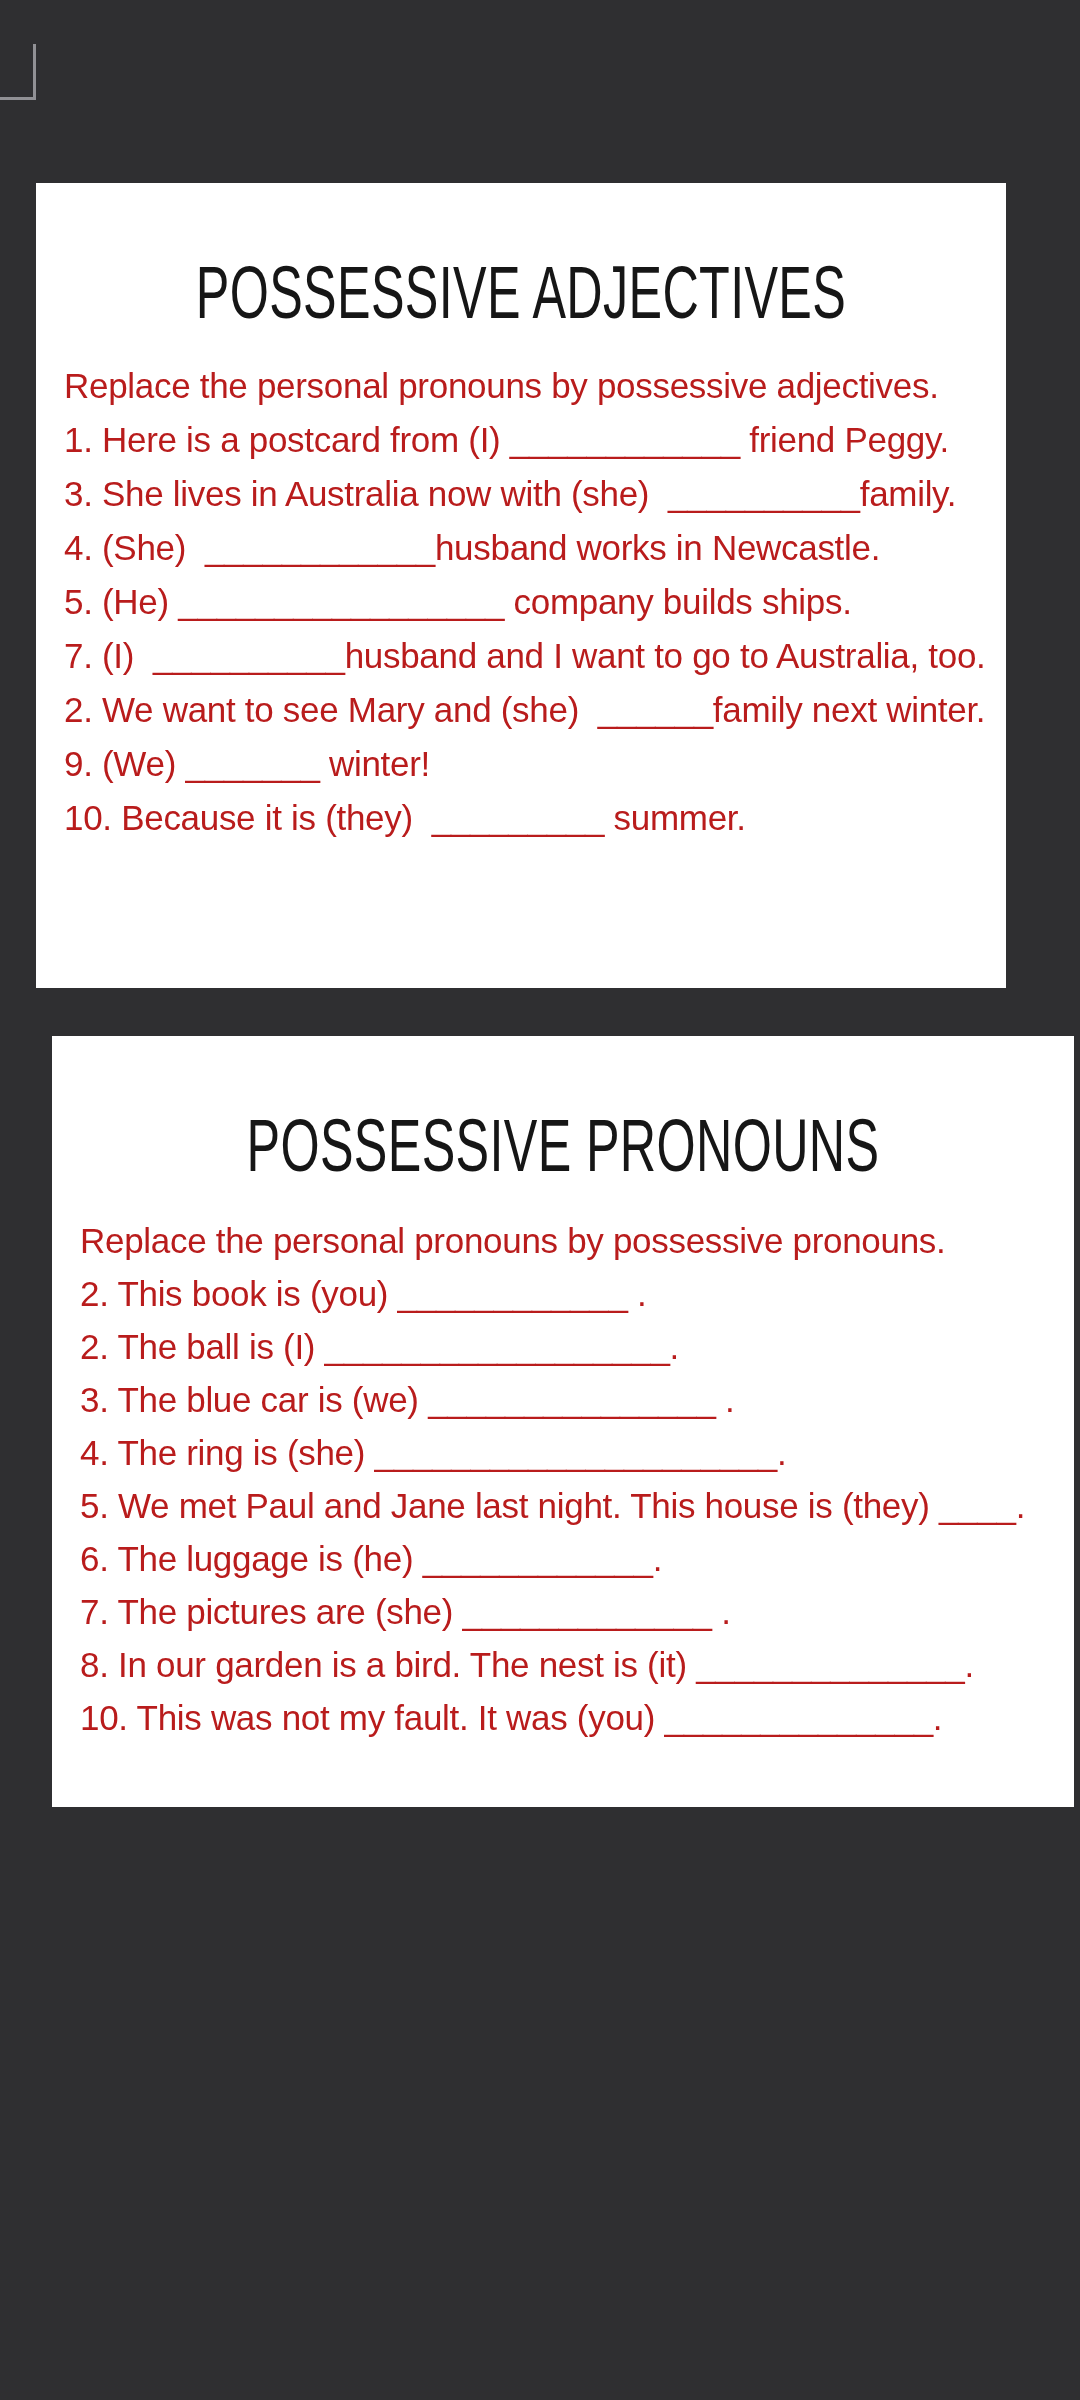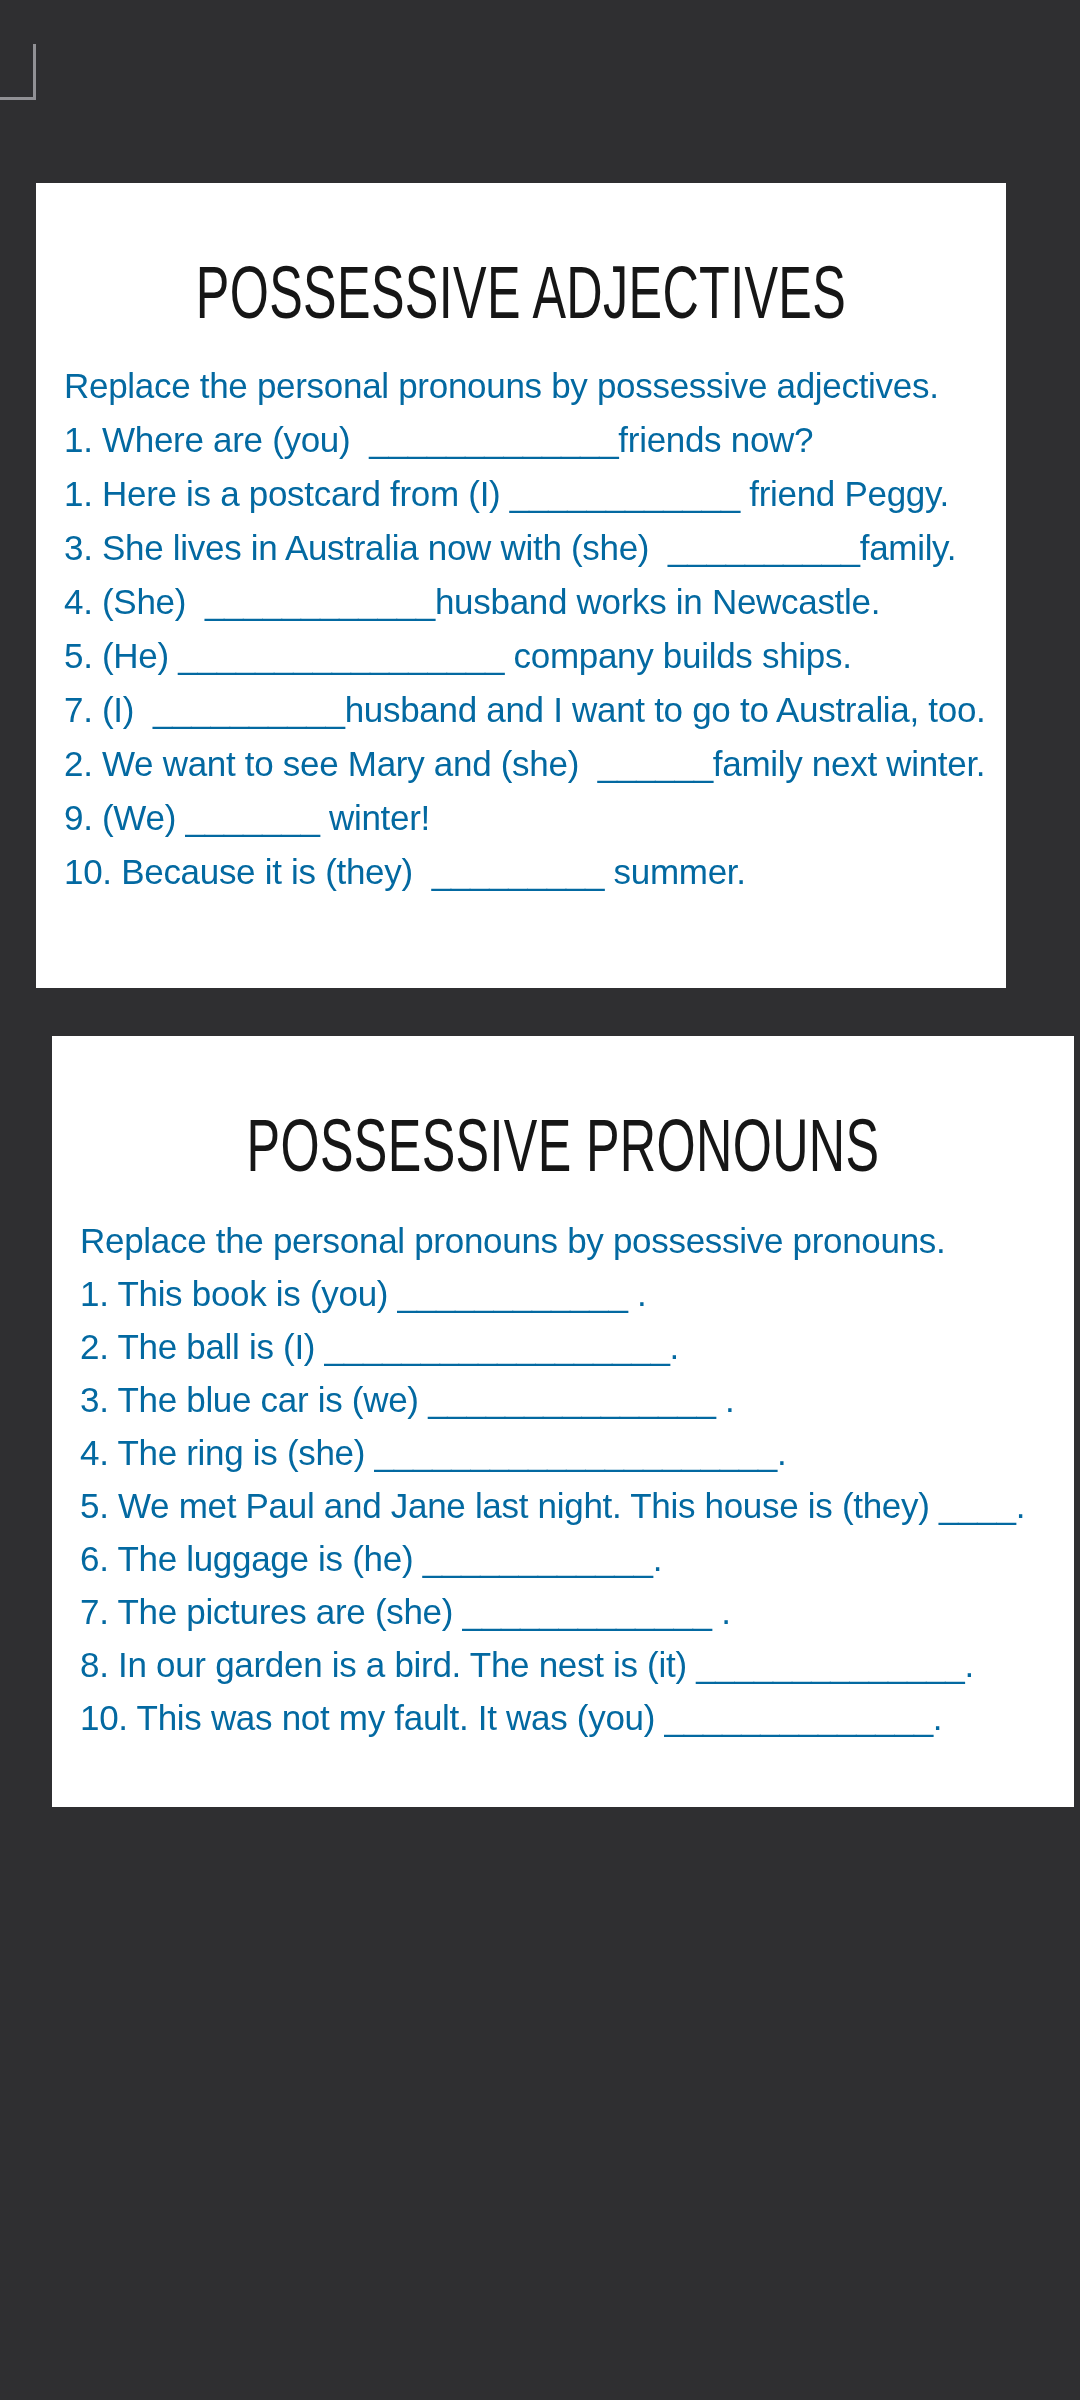--- a/index.html
+++ b/index.html
@@ -62,53 +62,52 @@
     left: 28px;
     right: 6px;
   }
   .card-1 .lines { top: 176px; }
   .card-2 .lines { top: 178px; }
   .line {
     margin: 0;
     font-size: 35px;
     letter-spacing: -0.3px;
     white-space: pre;
-    color: #0369a1;
+    color: #b91c1c;
   }
   .card-1 .line { line-height: 54px; }
   .card-2 .line { line-height: 53px; }
 </style>
 </head>
 <body>
 
 <div class="screen">
 
   <div class="corner-bracket"></div>
 
   <section class="card card-1">
     <h1 class="worksheet-title">POSSESSIVE ADJECTIVES</h1>
     <div class="lines">
       <p class="line">Replace the personal pronouns by possessive adjectives.</p>
-      <p class="line">1. Where are (you)  _____________friends now?</p>
       <p class="line">1. Here is a postcard from (I) ____________ friend Peggy.</p>
       <p class="line">3. She lives in Australia now with (she)  __________family.</p>
       <p class="line">4. (She)  ____________husband works in Newcastle.</p>
       <p class="line">5. (He) _________________ company builds ships.</p>
       <p class="line">7. (I)  __________husband and I want to go to Australia, too.</p>
       <p class="line">2. We want to see Mary and (she)  ______family next winter.</p>
       <p class="line">9. (We) _______ winter!</p>
       <p class="line">10. Because it is (they)  _________ summer.</p>
     </div>
   </section>
 
   <section class="card card-2">
     <h1 class="worksheet-title">POSSESSIVE PRONOUNS</h1>
     <div class="lines">
       <p class="line">Replace the personal pronouns by possessive pronouns.</p>
-      <p class="line">1. This book is (you) ____________ .</p>
+      <p class="line">2. This book is (you) ____________ .</p>
       <p class="line">2. The ball is (I) __________________.</p>
       <p class="line">3. The blue car is (we) _______________ .</p>
       <p class="line">4. The ring is (she) _____________________.</p>
       <p class="line">5. We met Paul and Jane last night. This house is (they) ____.</p>
       <p class="line">6. The luggage is (he) ____________.</p>
       <p class="line">7. The pictures are (she) _____________ .</p>
       <p class="line">8. In our garden is a bird. The nest is (it) ______________.</p>
       <p class="line">10. This was not my fault. It was (you) ______________.</p>
     </div>
   </section>

